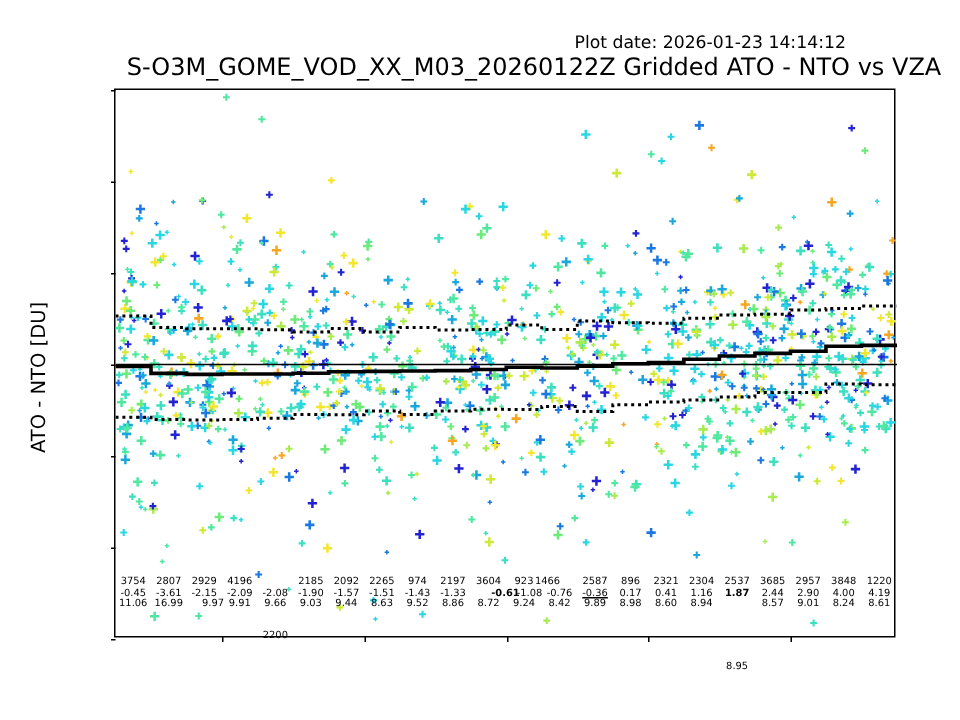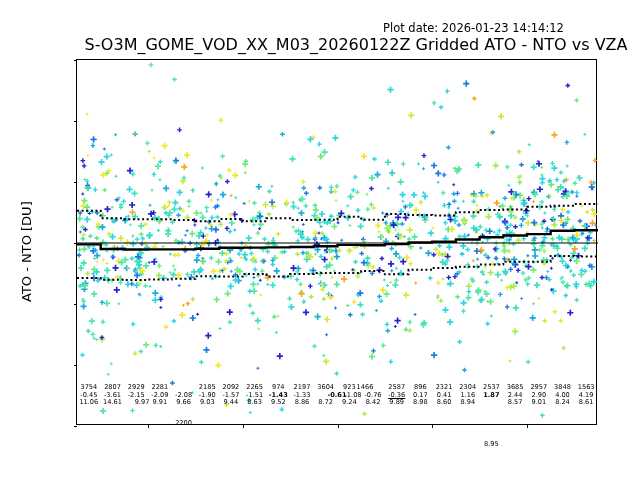--- a/index.html
+++ b/index.html
@@ -1197,67 +1197,67 @@
       <div class="xtick-mark" style="left: 355.227px;"></div>
       <div class="xtick-mark" style="left: 449.955px;"></div>
     </div>
   <div id="ylabel">ATO - NTO [DU]</div>
 
   <div id="stats-table">
       <div class="stats-row">
         <div class="stats-cell" style="left: 11.8409px;">3754</div>
         <div class="stats-cell" style="left: 35.5227px;">2807</div>
         <div class="stats-cell" style="left: 59.2045px;">2929</div>
-        <div class="stats-cell" style="left: 82.8864px;">2281</div>
+        <div class="stats-cell" style="left: 82.8864px;">4196</div>
         <div class="stats-cell" style="left: 106.568px; margin-top: 36px;">2200</div>
         <div class="stats-cell" style="left: 130.25px;">2185</div>
         <div class="stats-cell" style="left: 153.932px;">2092</div>
         <div class="stats-cell" style="left: 177.614px;">2265</div>
         <div class="stats-cell" style="left: 201.295px;">974</div>
         <div class="stats-cell" style="left: 224.977px;">2197</div>
         <div class="stats-cell" style="left: 248.659px;">3604</div>
         <div class="stats-cell" style="left: 272.341px;">923</div>
         <div class="stats-cell" style="left: 288px;">1466</div>
         <div class="stats-cell" style="left: 319.705px;">2587</div>
         <div class="stats-cell" style="left: 343.386px;">896</div>
         <div class="stats-cell" style="left: 367.068px;">2321</div>
         <div class="stats-cell" style="left: 390.75px;">2304</div>
         <div class="stats-cell" style="left: 414.432px;">2537</div>
         <div class="stats-cell" style="left: 438.114px;">3685</div>
         <div class="stats-cell" style="left: 461.795px;">2957</div>
         <div class="stats-cell" style="left: 485.477px;">3848</div>
-        <div class="stats-cell" style="left: 509.159px;">1563</div>
+        <div class="stats-cell" style="left: 509.159px;">1220</div>
       </div>
       <div class="stats-row">
         <div class="stats-cell" style="left: 11.8409px;">-0.45</div>
         <div class="stats-cell" style="left: 35.5227px;">-3.61</div>
         <div class="stats-cell" style="left: 59.2045px;">-2.15</div>
         <div class="stats-cell" style="left: 82.8864px;">-2.09</div>
         <div class="stats-cell" style="left: 106.568px;">-2.08</div>
         <div class="stats-cell" style="left: 130.25px;">-1.90</div>
         <div class="stats-cell" style="left: 153.932px;">-1.57</div>
         <div class="stats-cell" style="left: 177.614px;">-1.51</div>
-        <div class="stats-cell" style="left: 201.295px; font-weight: bold;">-1.43</div>
+        <div class="stats-cell" style="left: 201.295px;">-1.43</div>
         <div class="stats-cell" style="left: 224.977px;">-1.33</div>
         <div class="stats-cell" style="left: 260px; margin-left: 16px;">-1.08</div>
         <div class="stats-cell" style="left: 260px; font-weight: bold;">-0.61</div>
         <div class="stats-cell" style="left: 296.023px;">-0.76</div>
         <div class="stats-cell" style="left: 319.705px; text-decoration: underline;">-0.36</div>
         <div class="stats-cell" style="left: 343.386px;">0.17</div>
         <div class="stats-cell" style="left: 367.068px;">0.41</div>
         <div class="stats-cell" style="left: 390.75px;">1.16</div>
         <div class="stats-cell" style="left: 414.432px; font-weight: bold;">1.87</div>
         <div class="stats-cell" style="left: 438.114px;">2.44</div>
         <div class="stats-cell" style="left: 461.795px;">2.90</div>
         <div class="stats-cell" style="left: 485.477px;">4.00</div>
         <div class="stats-cell" style="left: 509.159px;">4.19</div>
       </div>
       <div class="stats-row">
         <div class="stats-cell" style="left: 11.8409px;">11.06</div>
-        <div class="stats-cell" style="left: 35.5227px;">14.61</div>
+        <div class="stats-cell" style="left: 35.5227px;">16.99</div>
         <div class="stats-cell" style="left: 53px; margin-left: 12px;">9.97</div>
         <div class="stats-cell" style="left: 82.8864px;">9.91</div>
         <div class="stats-cell" style="left: 106.568px;">9.66</div>
         <div class="stats-cell" style="left: 130.25px;">9.03</div>
         <div class="stats-cell" style="left: 153.932px;">9.44</div>
         <div class="stats-cell" style="left: 177.614px;">8.63</div>
         <div class="stats-cell" style="left: 201.295px;">9.52</div>
         <div class="stats-cell" style="left: 224.977px;">8.86</div>
         <div class="stats-cell" style="left: 248.659px;">8.72</div>
         <div class="stats-cell" style="left: 272.341px;">9.24</div>

